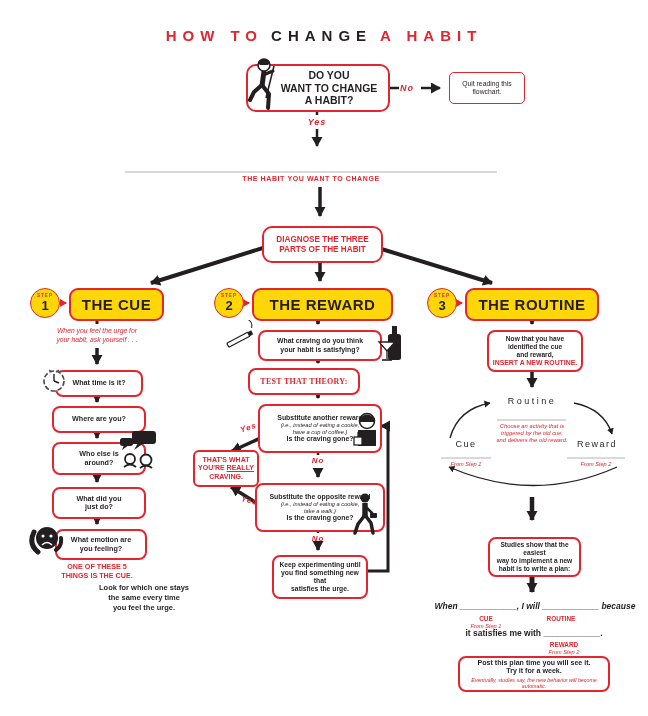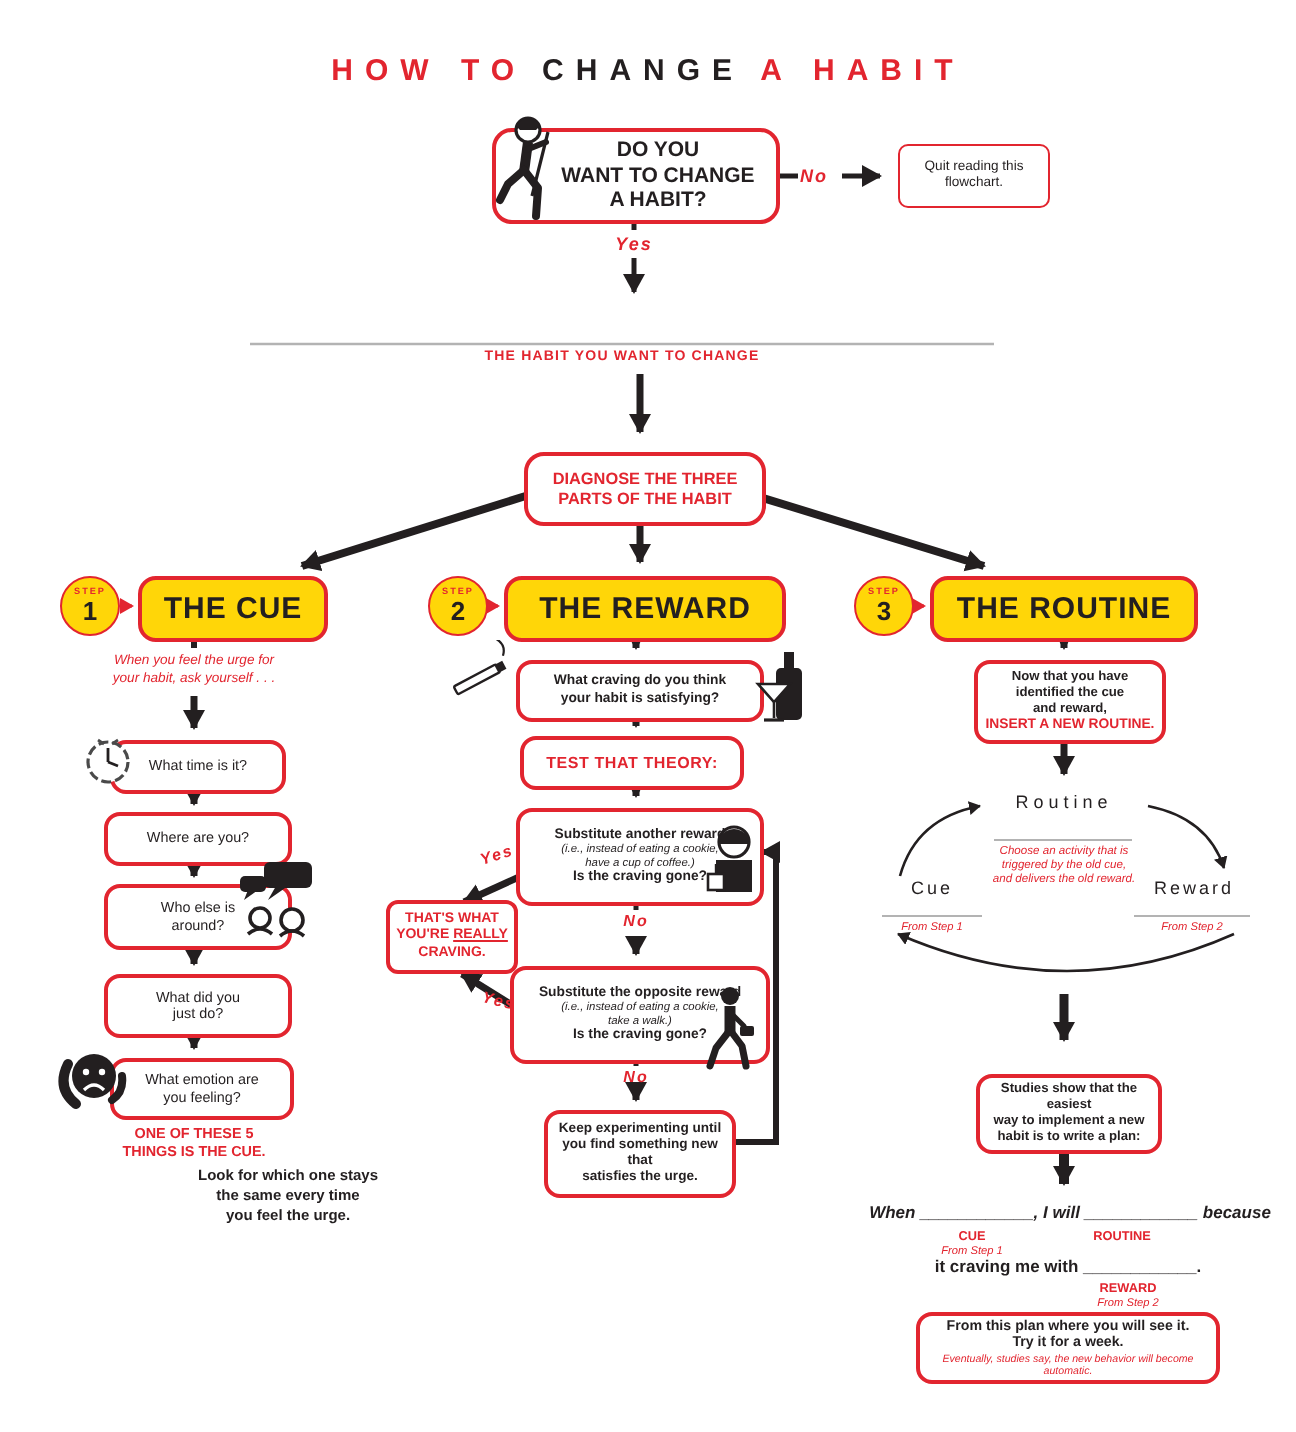--- a/index.html
+++ b/index.html
@@ -24,21 +24,21 @@
   .title{position:absolute;top:27px;left:0;width:648px;text-align:center;
          font-size:15px;font-weight:700;letter-spacing:6px;}
   .title span{margin:0 4px;}
   .step-circle{position:absolute;width:30px;height:30px;border-radius:50%;
       background:var(--yellow);border:1.5px solid var(--red);box-sizing:border-box;
       display:flex;flex-direction:column;align-items:center;justify-content:center;line-height:1;}
   .step-circle .sw{font-size:4.6px;font-weight:700;color:var(--red);letter-spacing:1px;}
   .step-circle .sn{font-size:13px;font-weight:700;color:var(--ink);margin-top:0.5px;}
   .step-title{background:var(--yellow);border-width:2.5px;border-radius:9px;
       font-weight:700;font-size:15px;letter-spacing:0.5px;color:var(--ink);}
-  .qbox{font-size:7.2px;font-weight:400;}
+  .qbox{font-size:7.2px;font-weight:700;}
   .lbl-yes-no{position:absolute;color:var(--red);font-weight:700;font-style:italic;
       font-size:8px;letter-spacing:1px;}
   .u{text-decoration:underline;}
 </style>
 </head>
 <body>
 
 <div class="canvas">
 
   <svg class="wires" width="648" height="716" viewBox="0 0 648 716">
@@ -172,21 +172,21 @@
   <div class="abs ctr pre red b" style="left:97px;top:562px;font-size:7.2px;line-height:1.3;">ONE OF THESE 5
 THINGS IS THE CUE.</div>
   <div class="abs ctr pre b" style="left:97px;top:583px;font-size:7.5px;line-height:1.35;margin-left:47px;">Look for which one stays
 the same every time
 you feel the urge.</div>
 
   <div class="box" style="left:258px;top:330px;width:120px;height:27px;">
     <div class="pre b" style="font-size:6.9px;">What craving do you think
 your habit is satisfying?</div>
   </div>
-  <div class="box" style="left:260px;top:368px;width:108px;height:23px;">
+  <div class="box" style="left:248px;top:368px;width:108px;height:23px;font-family:Liberation Serif, serif;">
     <div class="b red" style="font-size:8px;letter-spacing:0.3px;">TEST THAT THEORY:</div>
   </div>
 
   <div class="box" style="left:258px;top:404px;width:120px;height:45px;">
     <span class="b" style="font-size:6.9px;">Substitute another reward</span>
     <span class="pre it" style="font-size:5.7px;line-height:1.2;">(i.e., instead of eating a cookie,
 have a cup of coffee.)</span>
     <span class="b" style="font-size:6.9px;">Is the craving gone?</span>
   </div>
 
@@ -234,26 +234,26 @@
   <div class="box" style="left:488px;top:537px;width:89px;height:36px;">
     <div class="pre b" style="font-size:6.6px;">Studies show that the easiest
 way to implement a new
 habit is to write a plan:</div>
   </div>
 
   <div class="abs ctr b" style="left:535px;top:601px;font-size:8.5px;width:210px;font-style:italic;">When ____________, I will ____________ because</div>
   <div class="abs ctr b red" style="left:486px;top:615px;font-size:6.4px;">CUE</div>
   <div class="abs ctr red it" style="left:486px;top:623px;font-size:5.6px;">From Step 1</div>
   <div class="abs ctr b red" style="left:561px;top:615px;font-size:6.4px;">ROUTINE</div>
-  <div class="abs ctr b" style="left:534px;top:628px;font-size:8.5px;width:210px;">it craving me with ____________.</div>
+  <div class="abs ctr b" style="left:534px;top:628px;font-size:8.5px;width:210px;">it satisfies me with ____________.</div>
   <div class="abs ctr b red" style="left:564px;top:641px;font-size:6.4px;">REWARD</div>
   <div class="abs ctr red it" style="left:564px;top:649px;font-size:5.6px;">From Step 2</div>
 
   <div class="box" style="left:458px;top:656px;width:148px;height:32px;">
-    <div class="pre b" style="font-size:7.1px;">From this plan where you will see it.
+    <div class="pre b" style="font-size:7.1px;">Post this plan time you will see it.
 Try it for a week.</div>
     <div class="red it" style="font-size:5.3px;margin-top:1px;">Eventually, studies say, the new behavior will become automatic.</div>
   </div>
 
   <svg class="abs" style="left:247px;top:56px;" width="34" height="56" viewBox="0 0 34 56">
     <circle cx="17" cy="9" r="6" fill="#fff" stroke="#231F20" stroke-width="1.6"></circle>
     <path d="M11 7 Q17 -1 23 7 L21 9 L13 9 Z" fill="#231F20"></path>
     <line x1="17" y1="15" x2="15" y2="30" stroke="#231F20" stroke-width="5"></line>
     <line x1="16" y1="19" x2="26" y2="15" stroke="#231F20" stroke-width="3" stroke-linecap="round"></line>
     <line x1="27" y1="10" x2="19" y2="42" stroke="#231F20" stroke-width="1.6"></line>

